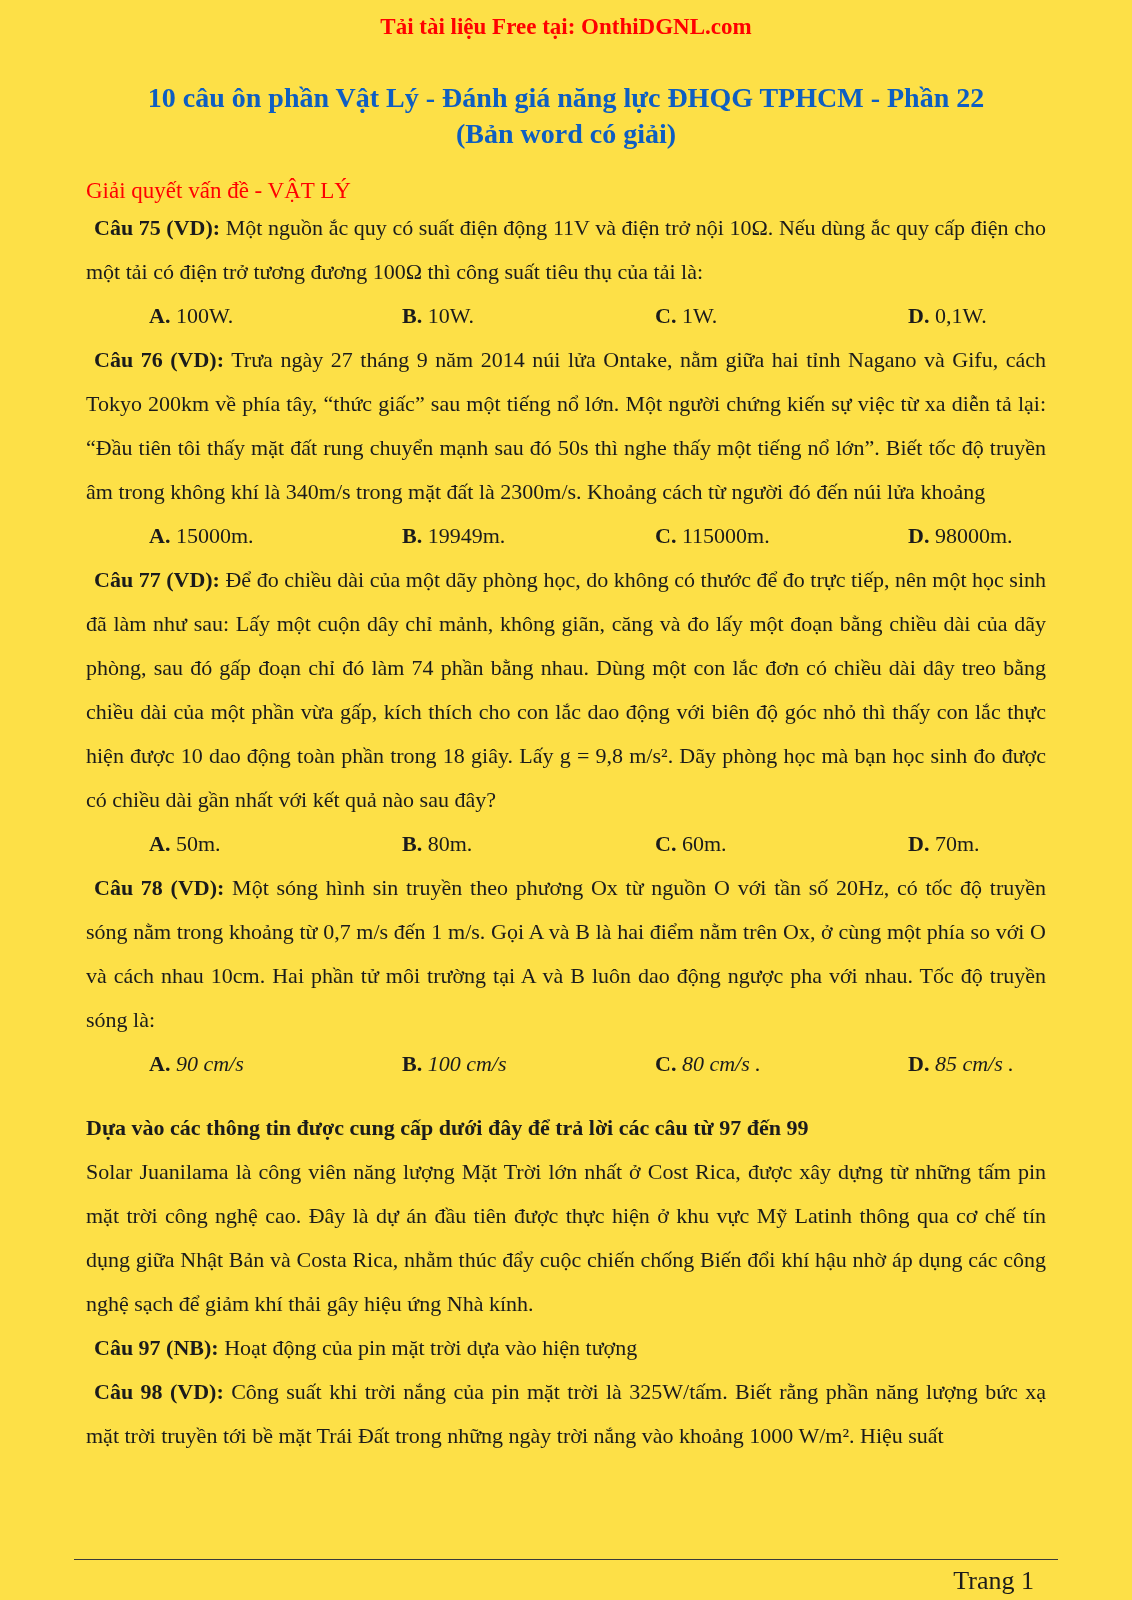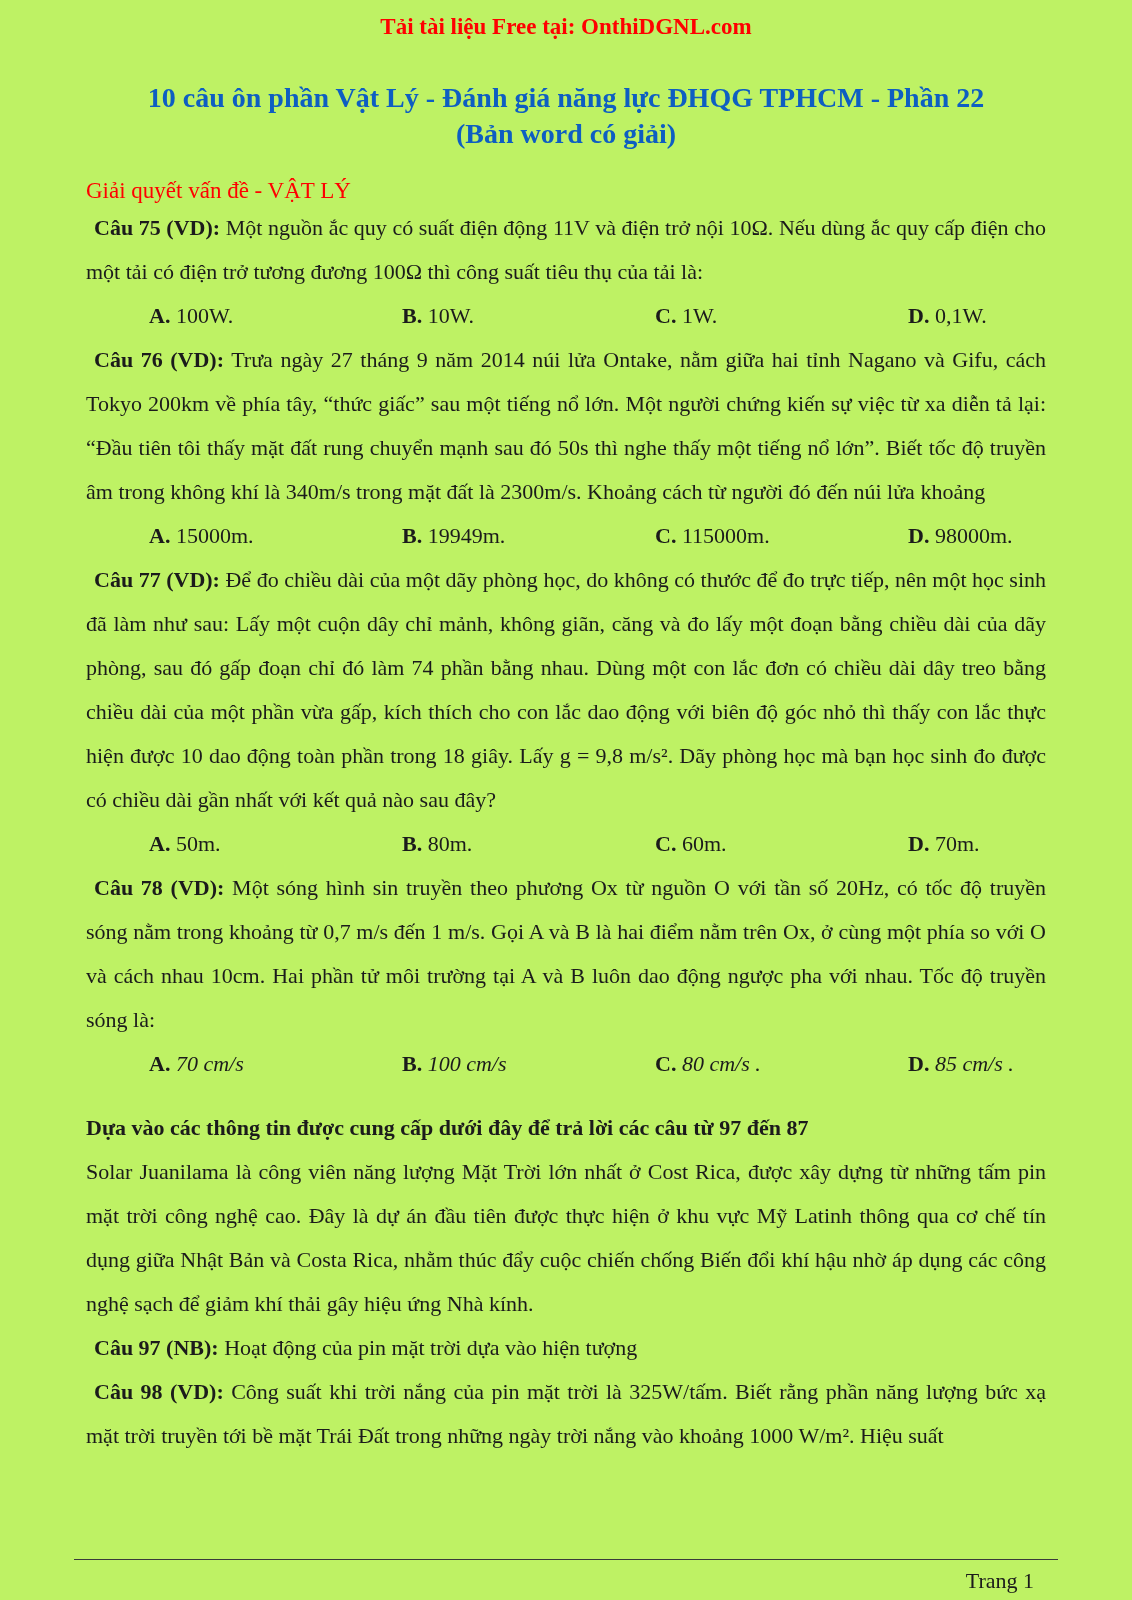--- a/index.html
+++ b/index.html
@@ -6,21 +6,21 @@
   * { margin:0; padding:0; box-sizing:border-box; }
   html,body { background:#ffffff; }
   body {
     font-family:"Liberation Serif","DejaVu Serif",serif;
     color:#1b1b1b;
   }
   .page {
     width:1132px;
     height:1600px;
     margin:0 auto;
-    background:#bef264;
+    background:#fde047;
     position:relative;
     overflow:hidden;
     padding:12px 86px 0 86px;
   }
   .promo {
     text-align:center;
     font-size:23px;
     line-height:30px;
     font-weight:700;
     color:var(--red,#ff0000);
@@ -74,21 +74,21 @@
     position:absolute;
     left:74px;
     right:74px;
     bottom:40px;
     border-top:1.6px solid #3a3a3a;
   }
   .page-number {
     position:absolute;
     right:98px;
     bottom:4px;
-    font-size:22px;
+    font-size:26px;
     line-height:30px;
   }
 </style>
 </head>
 <body>
 
 <div class="page">
 
   <div class="promo">Tải tài liệu Free tại: OnthiDGNL.com</div>
 
@@ -128,27 +128,27 @@
     <div class="opt"><b>B.</b> <span>80m.</span></div>
     <div class="opt"><b>C.</b> <span>60m.</span></div>
     <div class="opt"><b>D.</b> <span>70m.</span></div>
   </div>
 
   <p class="para">
     <b class="qlabel">Câu 78 (VD):</b>
     <span>Một sóng hình sin truyền theo phương Ox từ nguồn O với tần số 20Hz, có tốc độ truyền sóng nằm trong khoảng từ 0,7 m/s đến 1 m/s. Gọi A và B là hai điểm nằm trên Ox, ở cùng một phía so với O và cách nhau 10cm. Hai phần tử môi trường tại A và B luôn dao động ngược pha với nhau. Tốc độ truyền sóng là:</span>
   </p>
   <div class="options">
-    <div class="opt"><b>A.</b> <span class="italic-val">70 cm/s</span></div>
+    <div class="opt"><b>A.</b> <span class="italic-val">90 cm/s</span></div>
     <div class="opt"><b>B.</b> <span class="italic-val">100 cm/s</span></div>
     <div class="opt"><b>C.</b> <span class="italic-val">80 cm/s .</span></div>
     <div class="opt"><b>D.</b> <span class="italic-val">85 cm/s .</span></div>
   </div>
 
-  <p class="passage-heading">Dựa vào các thông tin được cung cấp dưới đây để trả lời các câu từ 97 đến 87</p>
+  <p class="passage-heading">Dựa vào các thông tin được cung cấp dưới đây để trả lời các câu từ 97 đến 99</p>
   <p class="para">Solar Juanilama là công viên năng lượng Mặt Trời lớn nhất ở Cost Rica, được xây dựng từ những tấm pin mặt trời công nghệ cao. Đây là dự án đầu tiên được thực hiện ở khu vực Mỹ Latinh thông qua cơ chế tín dụng giữa Nhật Bản và Costa Rica, nhằm thúc đẩy cuộc chiến chống Biến đổi khí hậu nhờ áp dụng các công nghệ sạch để giảm khí thải gây hiệu ứng Nhà kính.</p>
 
   <p class="para">
     <b class="qlabel">Câu 97 (NB):</b>
     <span>Hoạt động của pin mặt trời dựa vào hiện tượng</span>
   </p>
 
   <p class="para">
     <b class="qlabel">Câu 98 (VD):</b>
     <span>Công suất khi trời nắng của pin mặt trời là 325W/tấm. Biết rằng phần năng lượng bức xạ mặt trời truyền tới bề mặt Trái Đất trong những ngày trời nắng vào khoảng 1000 W/m². Hiệu suất</span>

